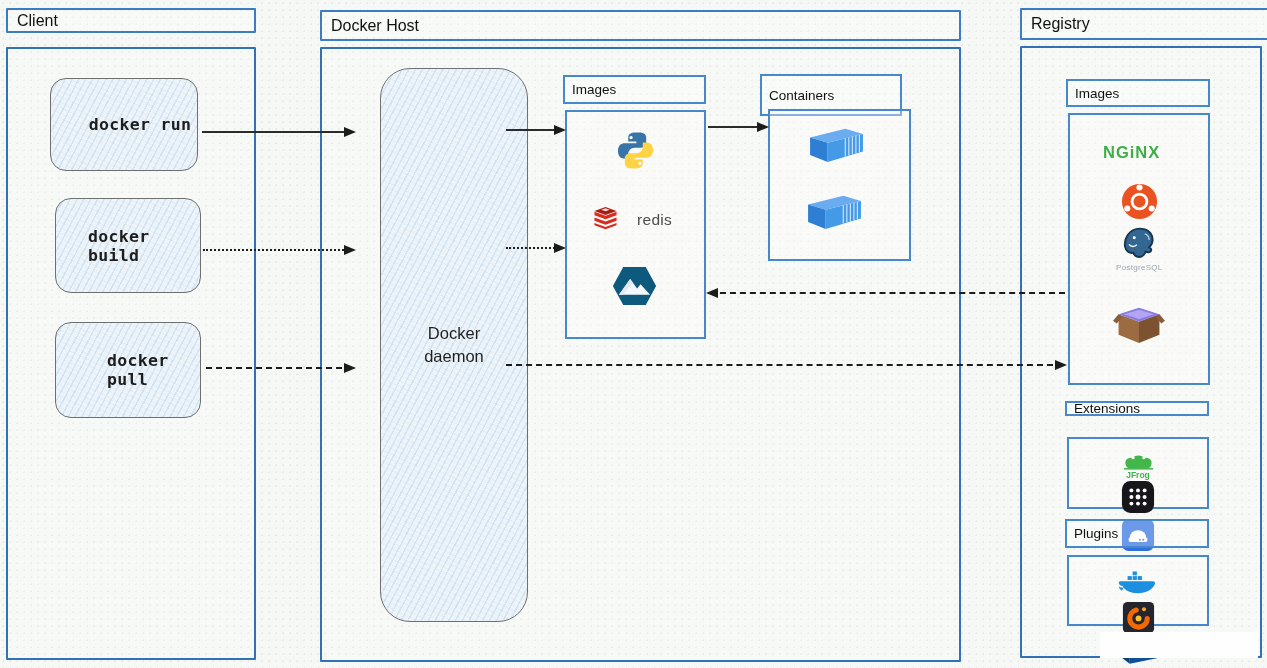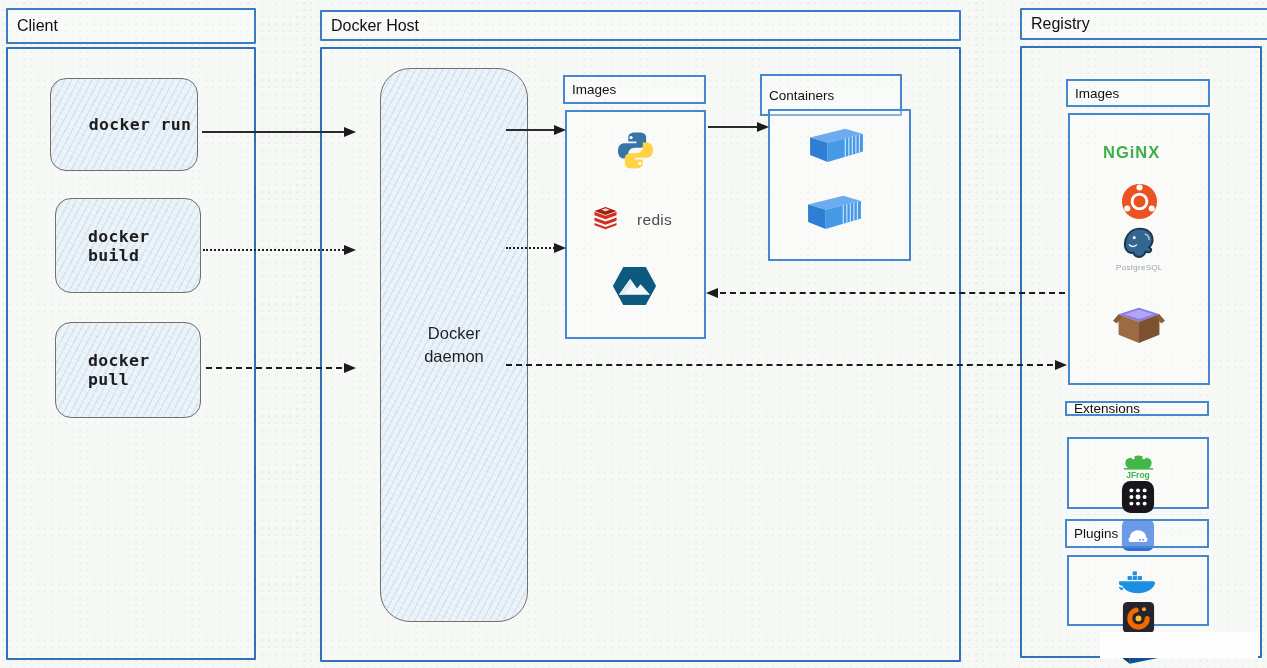--- a/index.html
+++ b/index.html
@@ -62,32 +62,32 @@
   .jfrog-wrap{display:flex;flex-direction:column;align-items:center;line-height:1;}
   .jfrog-text{font-size:8.5px;font-weight:700;color:#3eb44a;margin-top:1px;}
   .iconrow{position:absolute;display:flex;align-items:center;justify-content:space-between;flex-direction:column;}
   .white-patch{position:absolute;background:#fdfefd;}
 </style>
 </head>
 <body>
 
 <div class="canvas">
 
-  <div class="tbox" style="left:6px;top:8px;width:250px;height:36px;">
+  <div class="tbox" style="left:6px;top:8px;width:250px;height:25px;">
     <span>Client</span>
   </div>
   <div class="panel" style="left:6px;top:47px;width:250px;height:613px;"></div>
 
   <div class="sketch" style="left:50px;top:78px;width:148px;height:93px;">
     <span class="cmd-label">docker run</span>
   </div>
   <div class="sketch" style="left:55px;top:198px;width:146px;height:95px;">
     <span class="cmd-label">docker build</span>
   </div>
-  <div class="sketch" style="left:55px;top:322px;width:146px;height:96px;">
+  <div class="sketch" style="left:55px;top:322px;width:146px;height:96px;padding-left:19px;">
     <span class="cmd-label">docker pull</span>
   </div>
 
   <div class="tbox" style="left:320px;top:10px;width:641px;height:31px;">
     <span>Docker Host</span>
   </div>
   <div class="panel" style="left:320px;top:47px;width:641px;height:615px;"></div>
 
   <div class="sketch" style="left:357px;top:68px;width:148px;height:554px;border-radius:30px;margin-left:23px;">
     <span class="daemon-label" style="width:90px;">Docker daemon</span>

